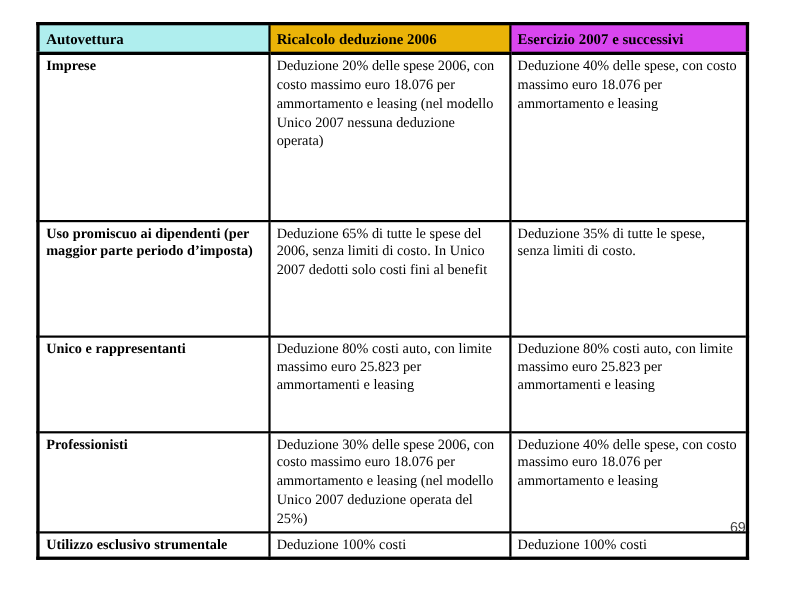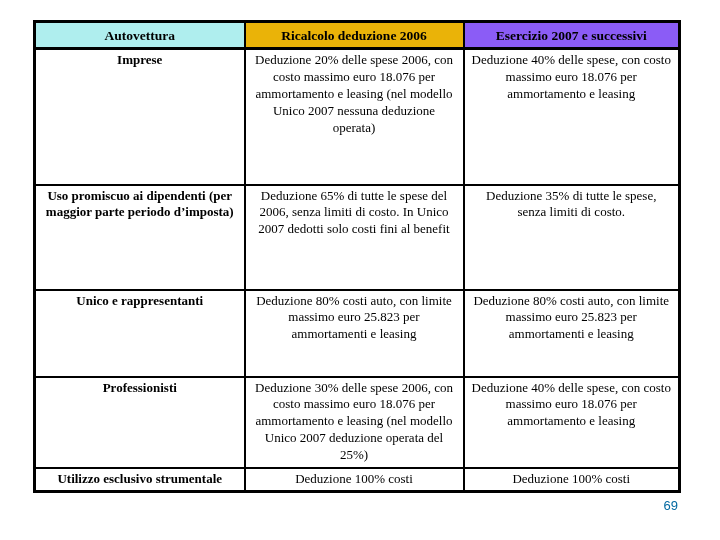--- a/index.html
+++ b/index.html
@@ -16,63 +16,63 @@
     width:645px;
     border-collapse:collapse;
     table-layout:fixed;
   }
   .ded-table col.c1 { width:210px; }
   .ded-table col.c2 { width:219px; }
   .ded-table col.c3 { width:216px; }
   .ded-table th, .ded-table td {
     border:2px solid #000000;
     vertical-align:top;
-    text-align:center;
+    text-align:left;
     padding:2px 6px;
     font-size:13px;
     line-height:1.3;
   }
   .ded-table { border:3px solid #000000; }
   .ded-table thead th {
     border-bottom:3px solid #000000;
     font-weight:bold;
     font-size:13.5px;
     padding-top:4px;
   }
   .ded-table td.cat { font-weight:bold; }
   tr.hdr-row   { height:27px; }
-  tr.row-0 { height:136px; }
+  tr.row-0 { height:152px; }
   tr.row-1 { height:105px; }
   tr.row-2 { height:87px; }
   tr.row-3 { height:91px;margin-left:12px; }
   tr.row-4 { height:24px;margin-top:36px; }
   .page-number {
     position:absolute;
-    top:498px; right:42px;
+    top:472px; right:42px;
     font-family:"Liberation Sans", sans-serif;
     font-size:13px;
-    color:#0369a1;
+    color:#404040;
   }
 </style>
 </head>
 <body>
 
 <div class="slide">
 
   <table class="ded-table">
     <colgroup>
         <col class="c1">
         <col class="c2">
         <col class="c3">
       </colgroup>
     <thead>
       <tr class="hdr-row">
         <th style="background: rgb(175, 238, 238);">Autovettura</th>
         <th style="background: #eab308;">Ricalcolo deduzione 2006</th>
-        <th style="background: #8b5cf6;">Esercizio 2007 e successivi</th>
+        <th style="background: #d946ef;">Esercizio 2007 e successivi</th>
       </tr>
     </thead>
     <tbody>
       <tr class="row-0">
         <td class="cat">Imprese</td>
         <td>Deduzione 20% delle spese 2006, con costo massimo euro 18.076 per ammortamento e leasing (nel modello Unico 2007 nessuna deduzione operata)</td>
         <td>Deduzione 40% delle spese, con costo massimo euro 18.076 per ammortamento e leasing</td>
       </tr>
       <tr class="row-1">
         <td class="cat">Uso promiscuo ai dipendenti (per maggior parte periodo d’imposta)</td>

